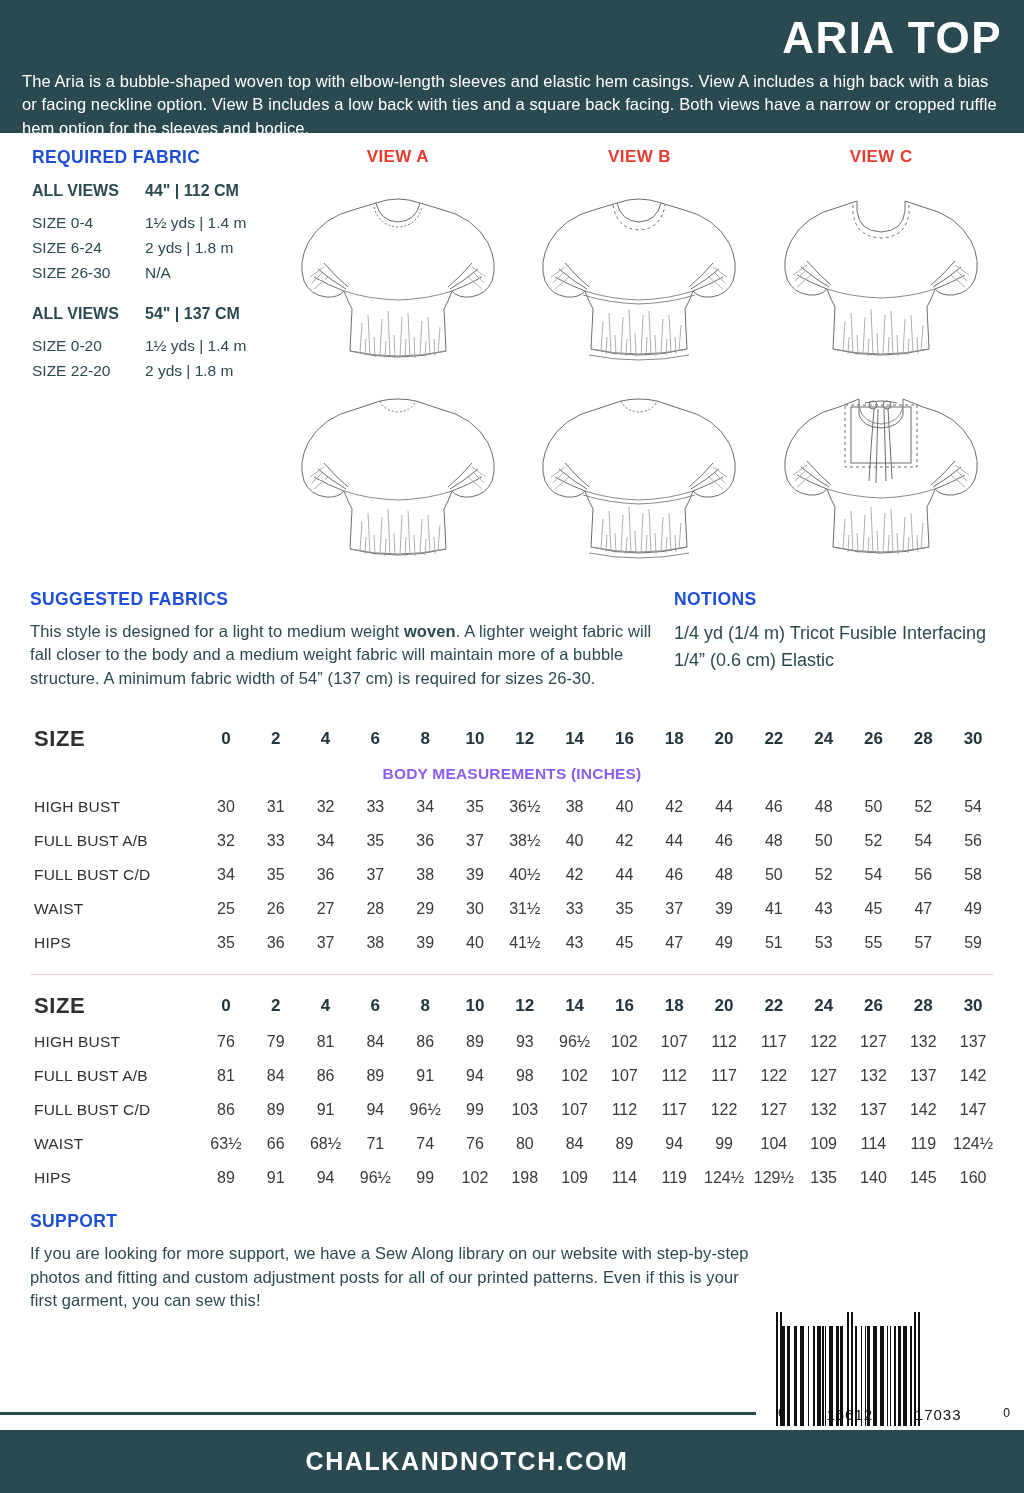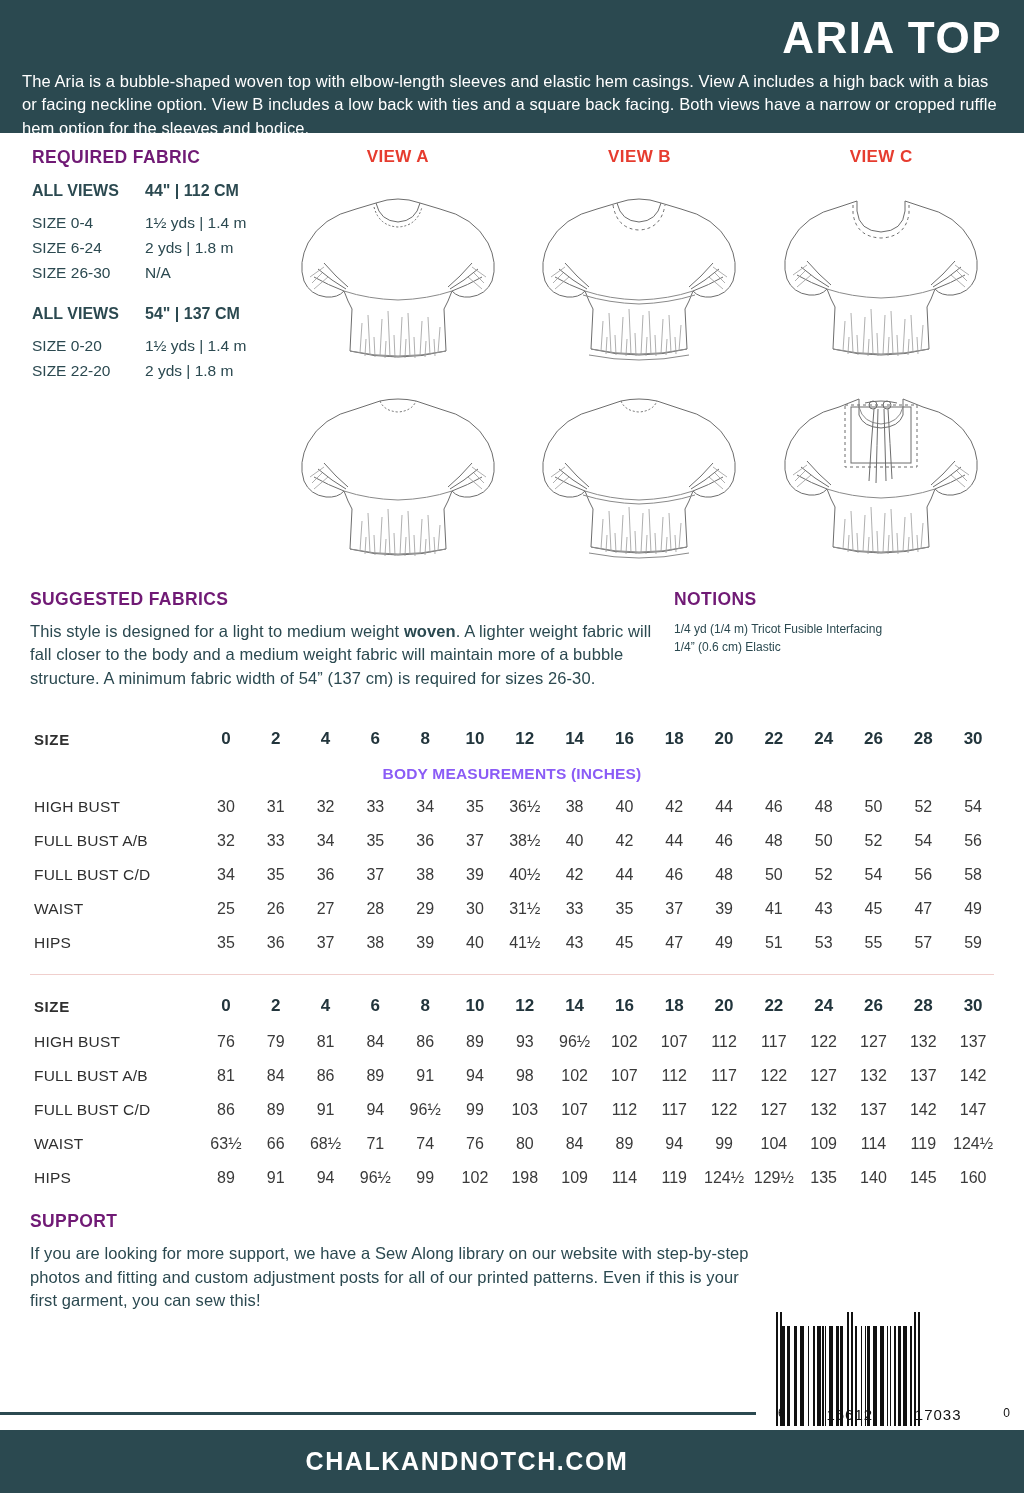--- a/index.html
+++ b/index.html
@@ -32,21 +32,21 @@
   .header-desc {
     font-size:16.5px;
     line-height:1.42;
     letter-spacing:0.1px;
   }
 
   
   .sheet { padding:0 22px; }
 
   .sec-heading {
-    color:#701a75;
+    color:#1d4ed8;
     font-weight:bold;
     font-size:17.5px;
     letter-spacing:0.4px;
     margin:0 0 10px 0;
   }
 
   
   .top-area {
     display:flex;
     margin-top:14px;
@@ -76,21 +76,21 @@
     margin-top:4px;
   }
   .garment-cell { display:flex; align-items:center; justify-content:center; }
   .garment-cell svg { display:block; }
 
   
   .mid-area { display:flex; margin-top:18px; padding-left:8px; }
   .sugg-col { width:630px; flex:0 0 630px; }
   .notions-col { flex:1; padding-left:14px; }
   .body-text { font-size:16.5px; line-height:1.42; letter-spacing:0.1px; }
-  .notions-line { font-size:12px; line-height:1.5; }
+  .notions-line { font-size:18px; line-height:1.5; }
 
   
   .size-table { width:100%; border-collapse:collapse; margin-top:6px; table-layout:fixed; }
   .size-table th, .size-table td {
     font-size:16px;
     padding:0;
     height:34px;
     text-align:center;
     font-weight:normal;
     color:#3a3a3a;
@@ -102,21 +102,21 @@
     color:#2f2f2f;
     letter-spacing:0.2px;
     padding-left:8px;
   }
   .size-table thead th {
     font-weight:bold;
     font-size:17px;
     color:#22353c;
     height:38px;
   }
-  .size-table thead th.rowlabel { font-size:15px; letter-spacing:0.6px; }
+  .size-table thead th.rowlabel { font-size:22px; letter-spacing:0.6px; }
   .unit-banner td {
     color:#8b5cf6;
     font-weight:bold;
     font-size:15.5px;
     text-align:center;
     height:32px;
     letter-spacing:0.2px;
   }
   .table-divider {
     height:1px; background:#f0cfcd; margin:14px 4px 12px 4px;

